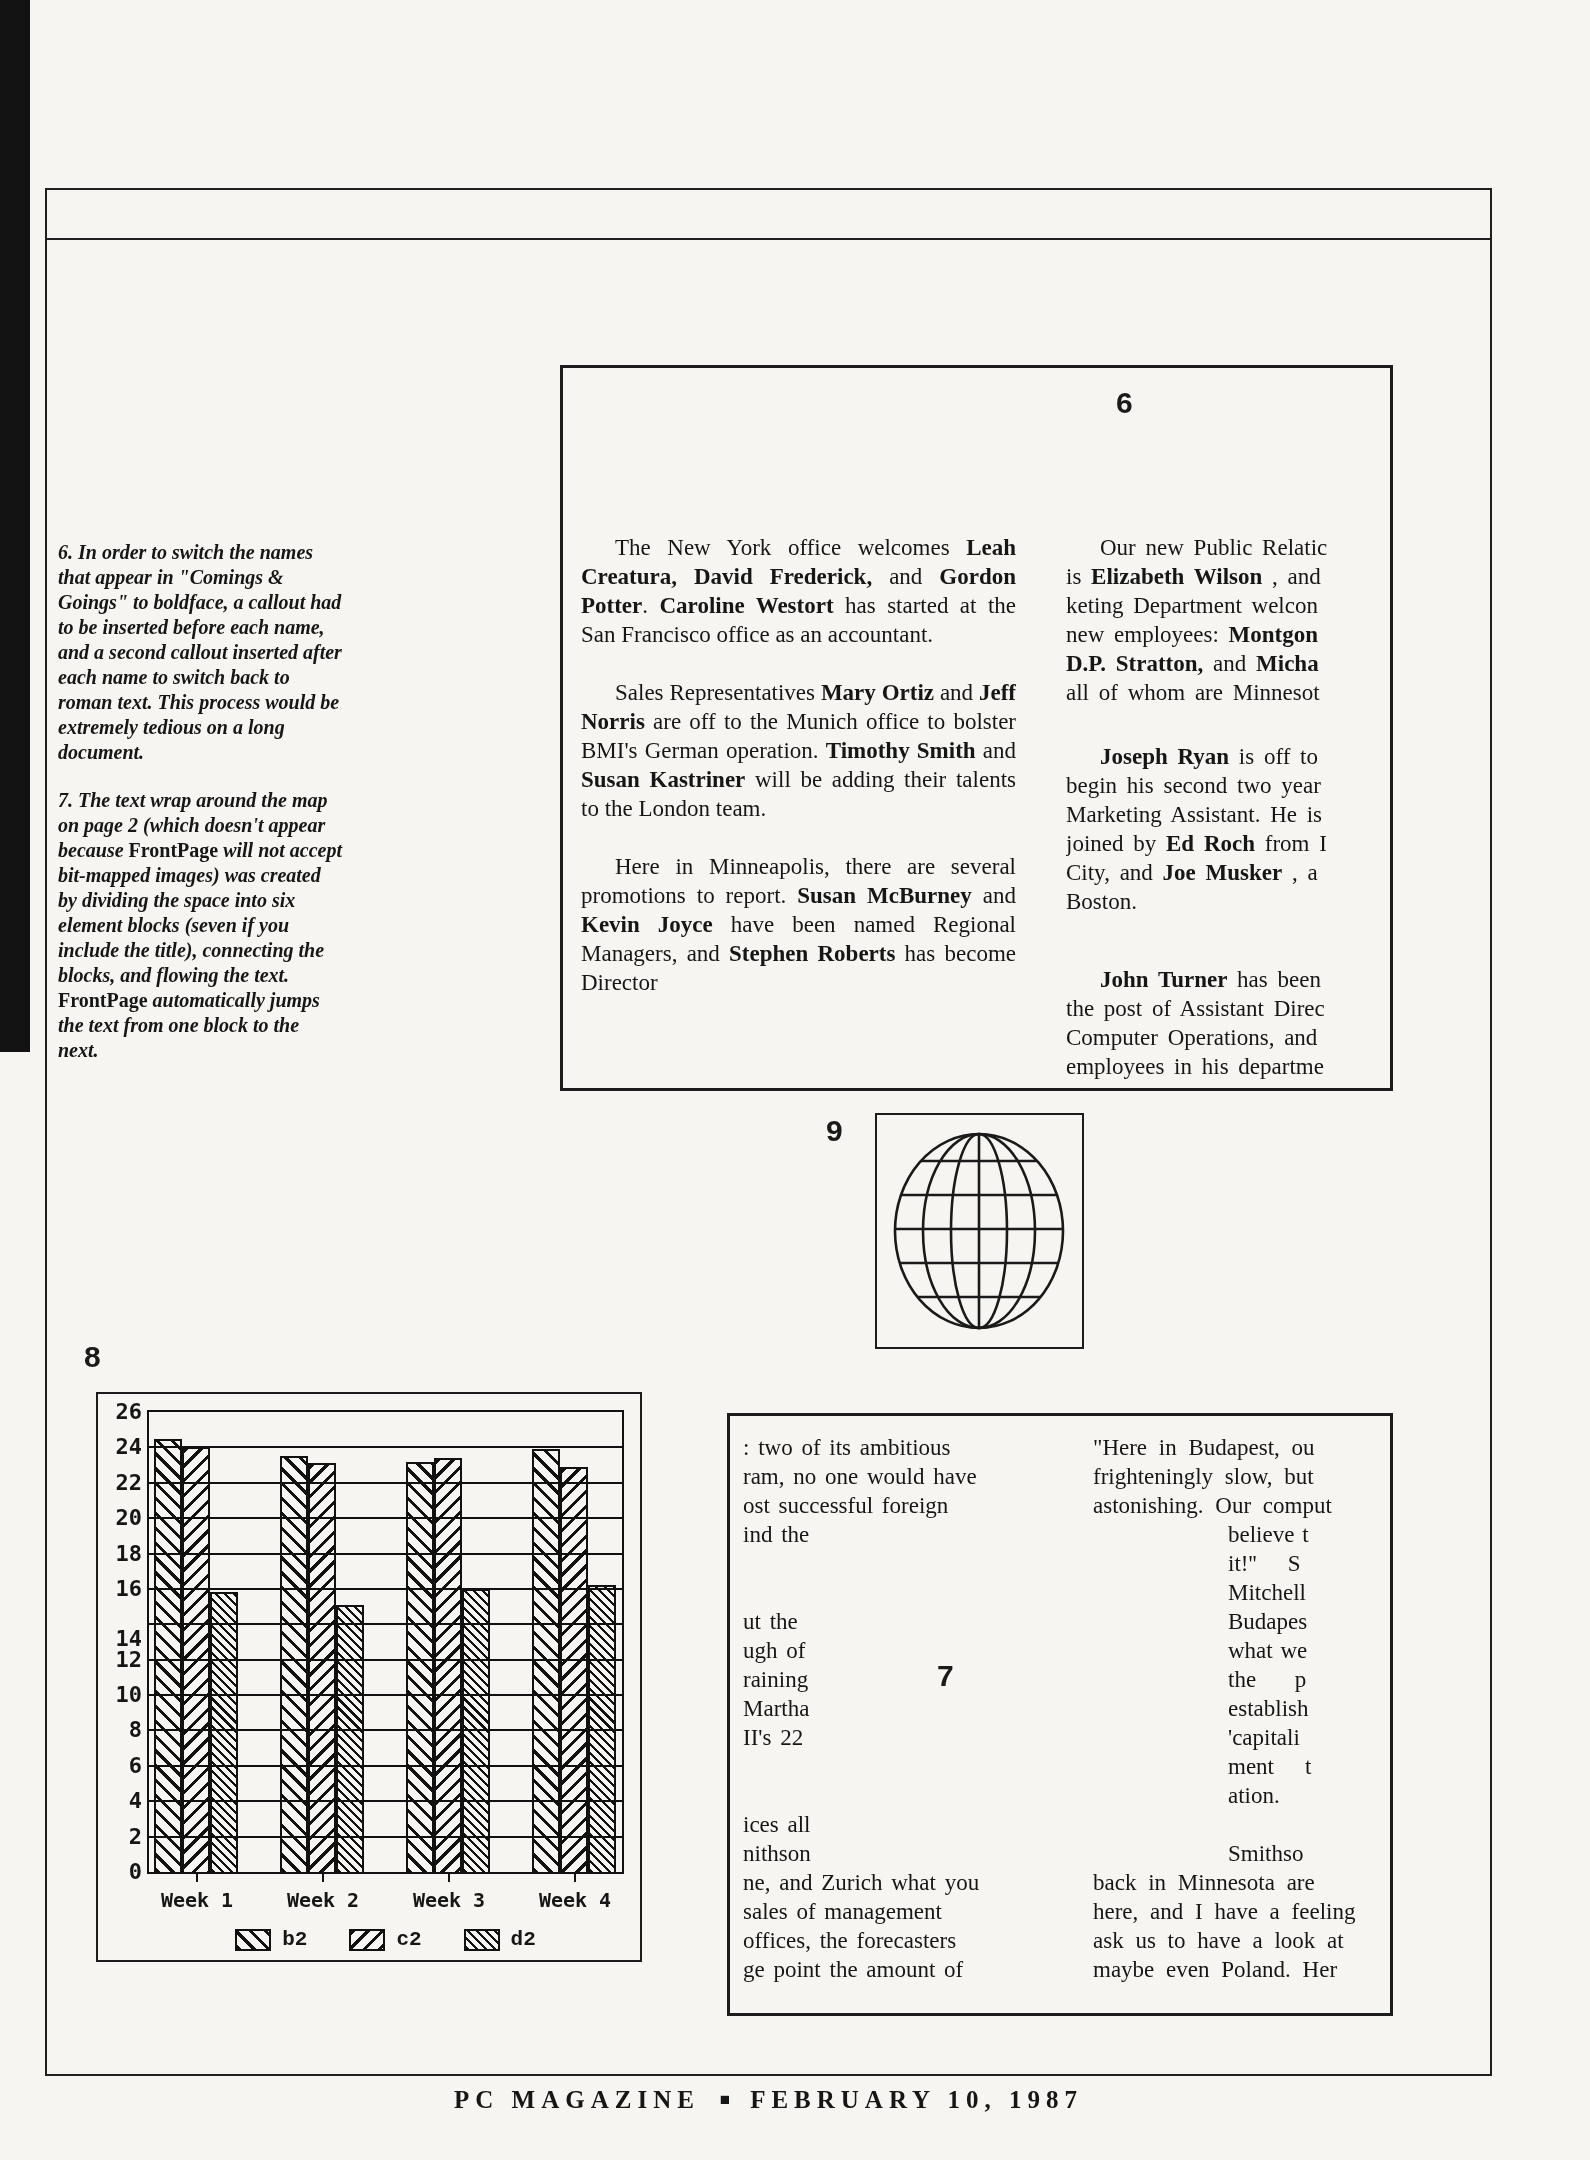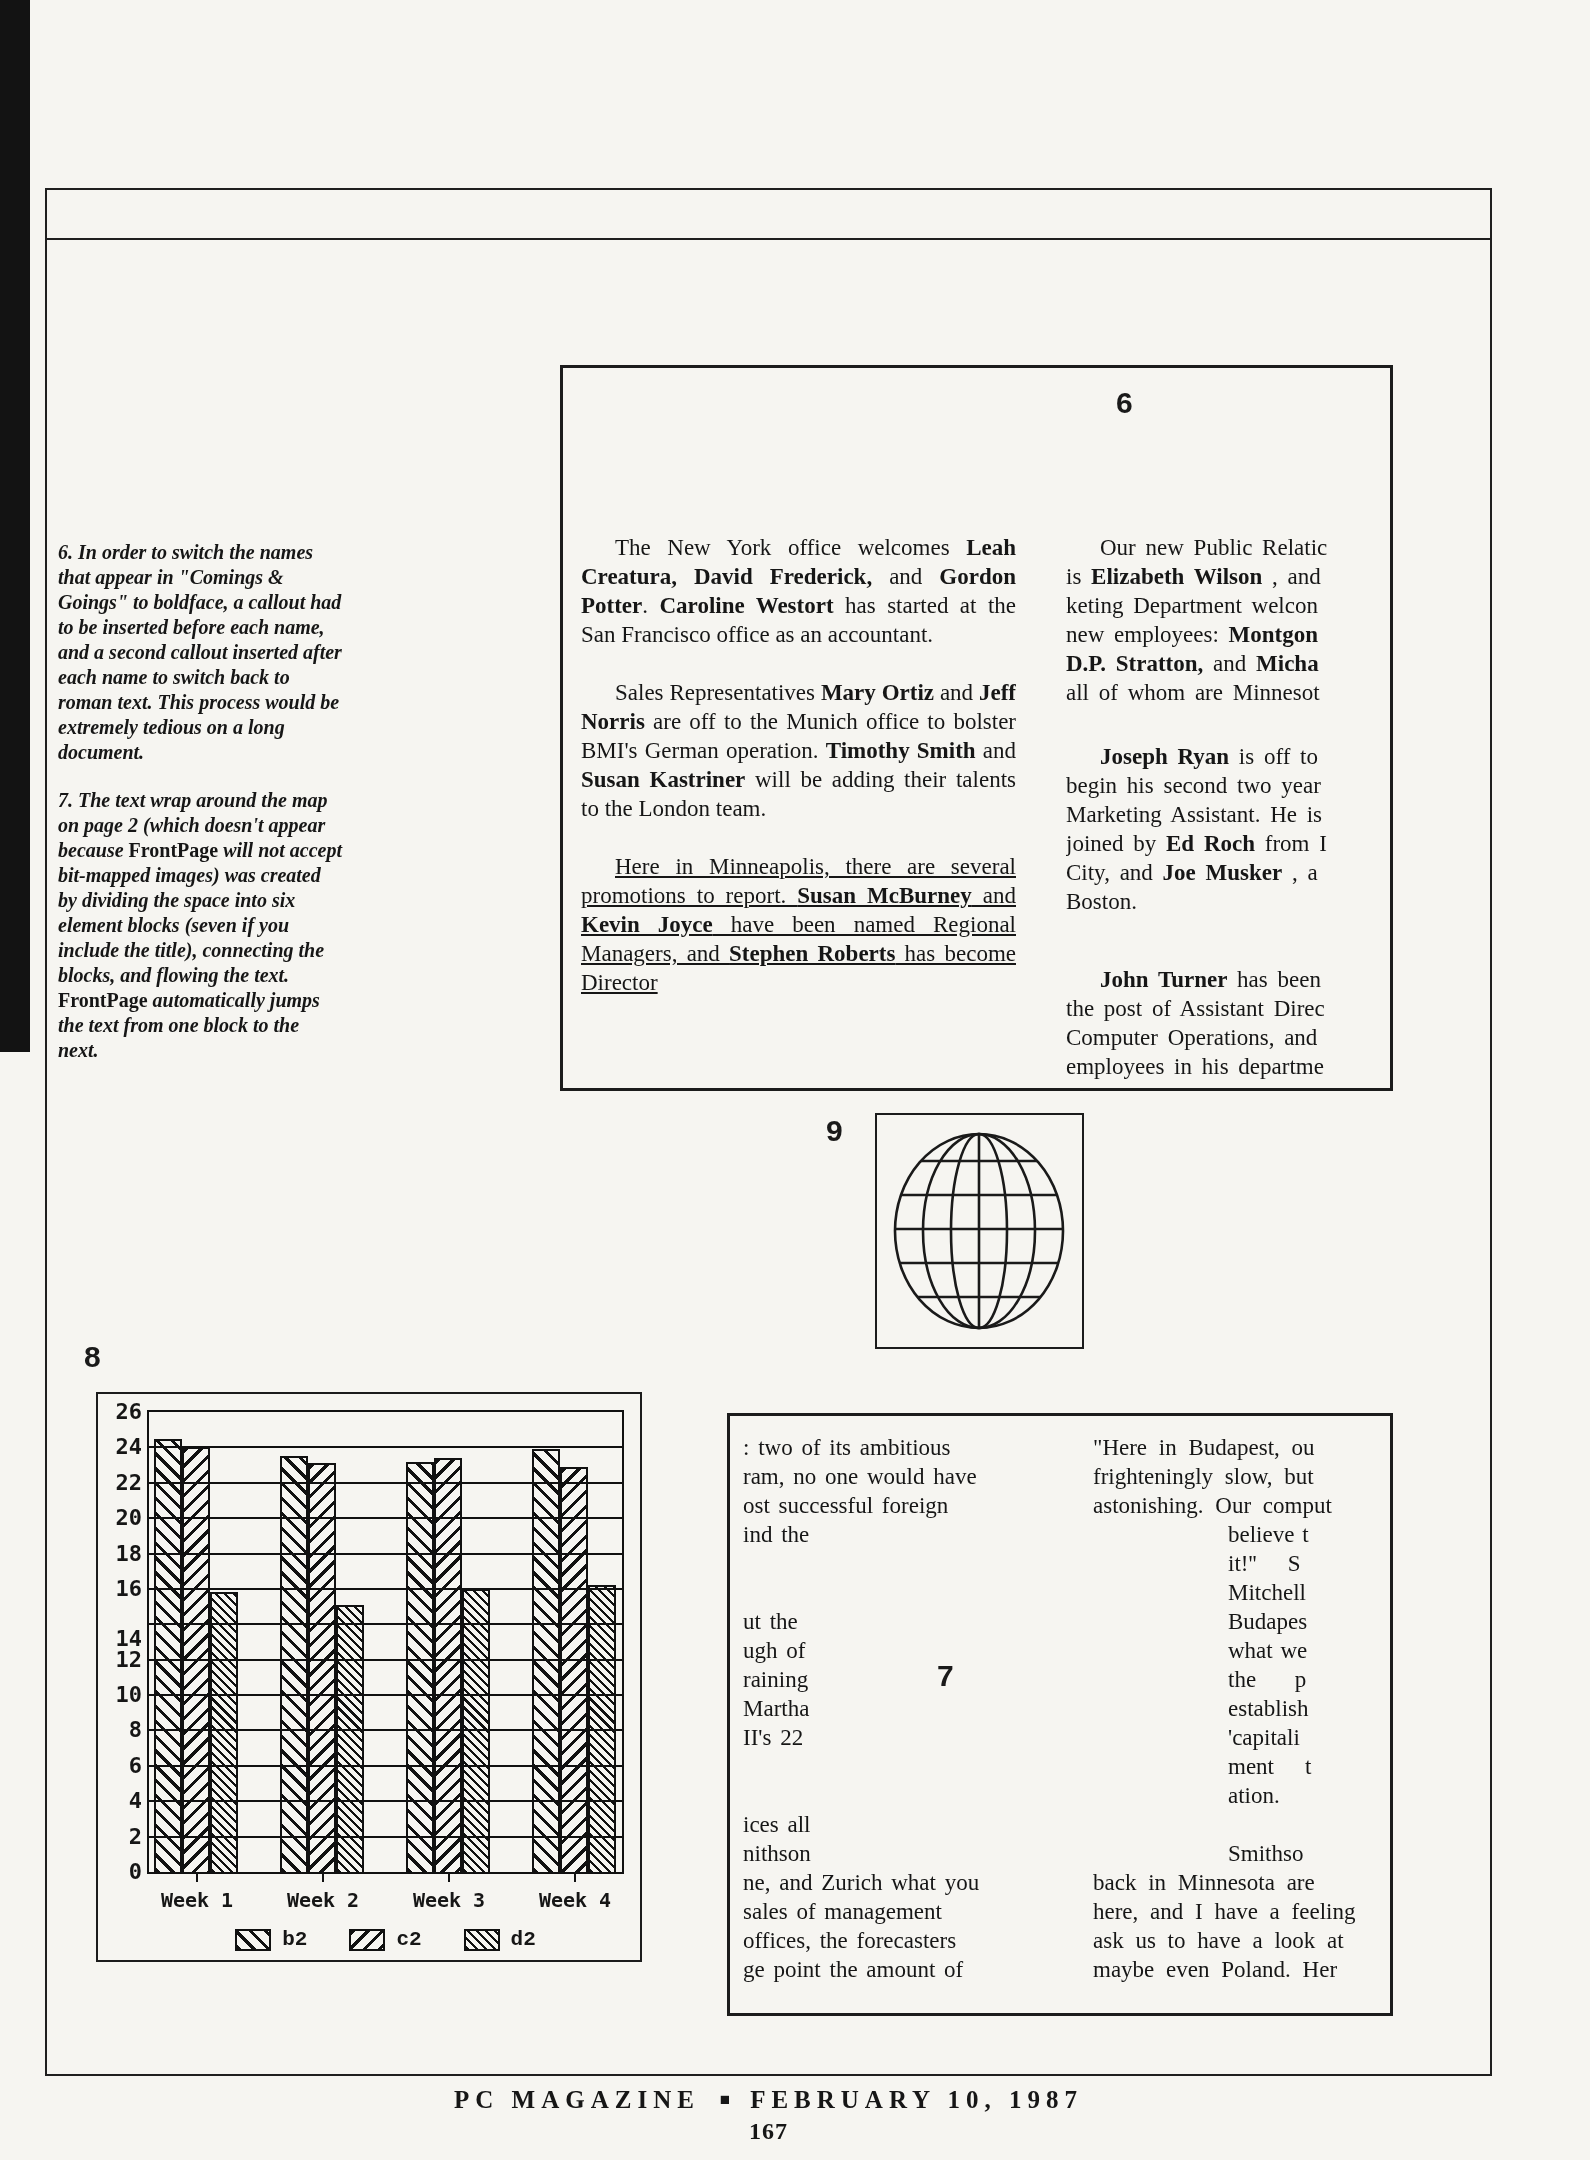--- a/index.html
+++ b/index.html
@@ -18,21 +18,21 @@
   .b{font-weight:700;}
 
   
   .nbox{border:3px solid #1c1c1c;background:transparent;}
   .box6{left:560px;top:365px;width:827px;height:720px;}
   .box7{left:727px;top:1413px;width:660px;height:597px;}
   .figlabel{font-family:"Liberation Sans",sans-serif;font-weight:700;font-size:30px;color:#1a1a1a;}
   .col{position:absolute;font-size:23px;line-height:29px;overflow:hidden;}
   .col .line{white-space:nowrap;}
   .para{margin:0 0 29px 0;text-align:justify;text-indent:34px;}
-  .para:last-child{margin-bottom:0;text-decoration:underline;}
+  .para:last-child{margin-bottom:0;}
   .col6L{left:18px;top:165px;width:435px;height:540px;}
   .col6R{left:503px;top:165px;width:311px;height:552px;word-spacing:4px;}
   .col6R .pstart{text-indent:34px;}
   .col7L{left:13px;top:17px;width:300px;height:575px;word-spacing:3px;}
   .col7R{left:363px;top:17px;width:294px;height:575px;word-spacing:6px;}
   .col7R .ind{margin-left:135px;word-spacing:2px;}
   .lbl6{left:553px;top:18px;}
   .lbl7{left:207px;top:243px;}
   .lbl8{left:84px;top:1340px;}
   .lbl9{left:826px;top:1114px;}
@@ -234,16 +234,15 @@
         <div class="line"><span>maybe even Poland. Her</span></div>
       </div>
   </div>
 
   <div class="abs footer">
     <div class="fline">
       <span>PC MAGAZINE</span>
       <span class="fsq">■</span>
       <span>FEBRUARY 10, 1987</span>
     </div>
-    <div class="fpage">167</div>
   </div>
 
 </div>
 
 </body></html>

